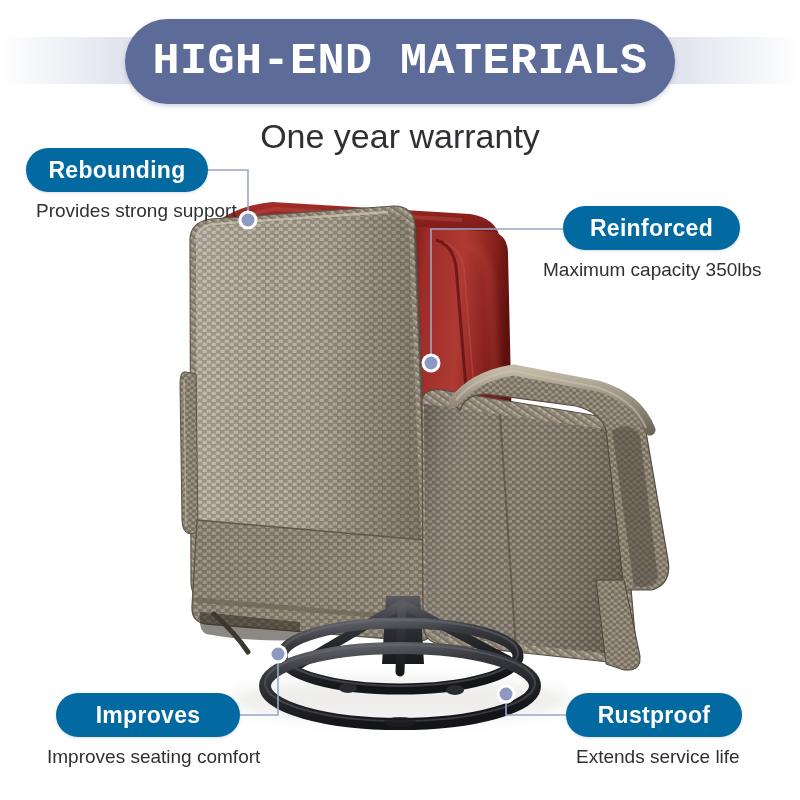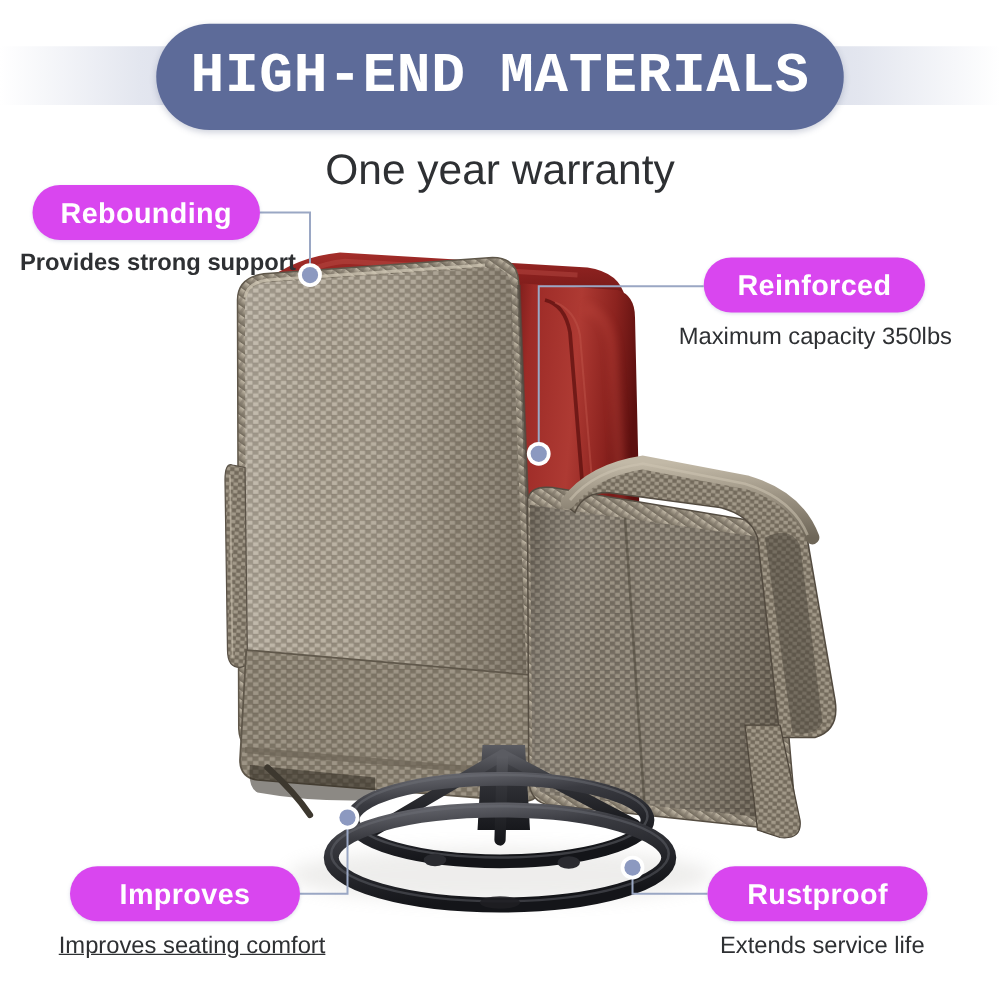--- a/index.html
+++ b/index.html
@@ -59,46 +59,46 @@
     width: 800px;
     text-align: center;
     font-size: 34px;
     color: #2e3033;
   }
 
   
   .pill {
     position: absolute;
     border-radius: 999px;
-    background: #d946ef;
+    background: #0369a1;
     display: flex;
     align-items: center;
     justify-content: center;
     color: #ffffff;
     font-size: 23px;
     font-weight: bold;
     letter-spacing: 0.3px;
     white-space: nowrap;
     box-shadow: 0 1px 3px rgba(90,100,150,0.22);
   }
   .caption {
     position: absolute;
     font-size: 19px;
     color: #2e3033;
     white-space: nowrap;
   }
 
   #pill-rebounding { left: 26px;  top: 148px; width: 182px; height: 44px; }
-  #cap-rebounding  { left: 16px;  top: 200px; font-weight: bold; }
+  #cap-rebounding  { left: 36px;  top: 200px; }
 
   #pill-reinforced { left: 563px; top: 206px; width: 177px; height: 44px; }
   #cap-reinforced  { left: 543px; top: 259px; }
 
   #pill-rocking    { left: 56px;  top: 693px; width: 184px; height: 44px; }
-  #cap-rocking     { left: 47px;  top: 746px; text-decoration: underline; }
+  #cap-rocking     { left: 47px;  top: 746px; }
 
   #pill-rustproof  { left: 566px; top: 693px; width: 176px; height: 44px; }
   #cap-rustproof   { left: 576px; top: 746px; text-align: center; }
 
   
   #connectors {
     position: absolute;
     left: 0; top: 0;
     width: 800px; height: 800px;
     pointer-events: none;

